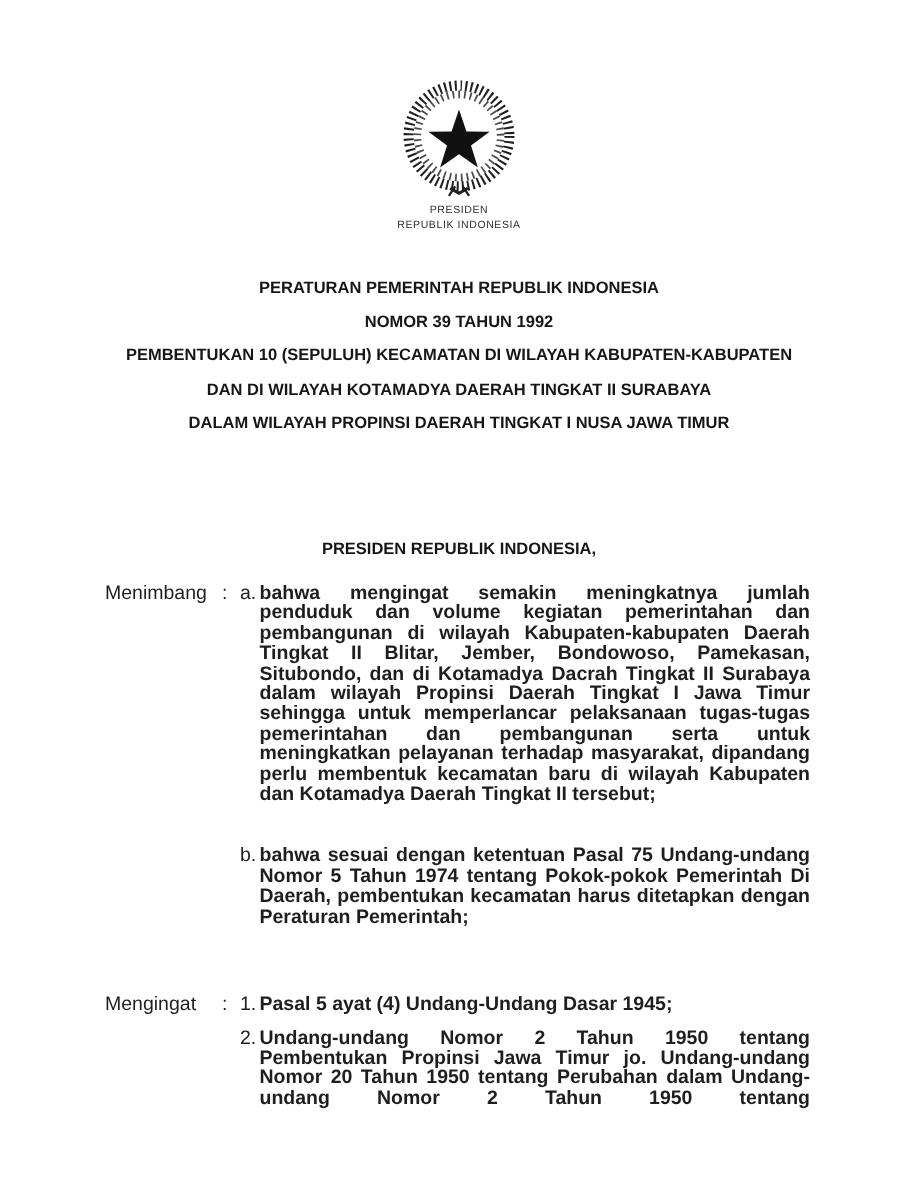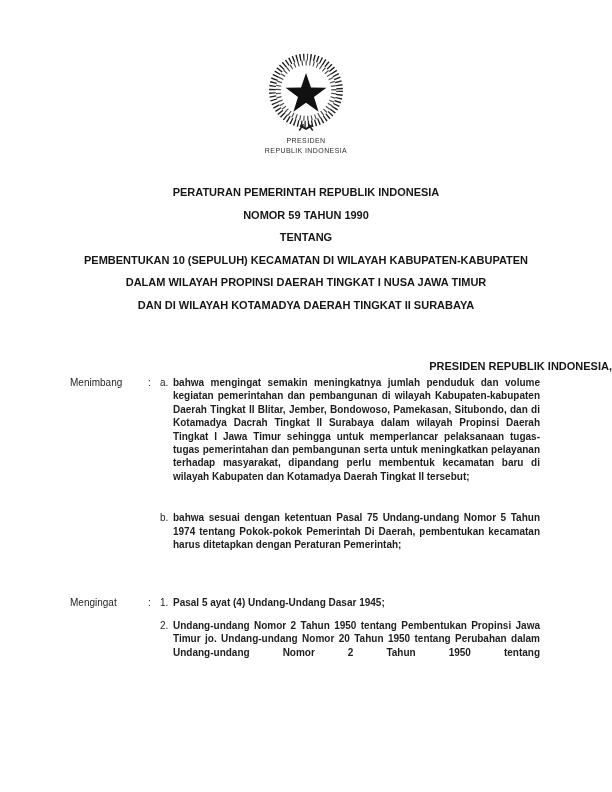--- a/index.html
+++ b/index.html
@@ -13,27 +13,27 @@
   .emblem-caption {
     position:absolute; top:136px; left:0; width:612px; text-align:center;
     font-size:7px; line-height:9.5px; letter-spacing:0.4px; color:#2e2e2e;
   }
   
   .doc-title {
     position:absolute; top:181px; left:36px; width:540px; text-align:center;
     font-weight:bold; font-size:11px; line-height:22.5px; color:#161616;
   }
   .salutation {
-    position:absolute; top:360px; left:0; width:612px; text-align:right;
+    position:absolute; top:360px; left:0; width:612px; text-align:center;
     font-weight:bold; font-size:11px; line-height:13px; color:#161616;
   }
   
   .body-block {
-    position:absolute; top:376px; left:70px; width:470px;
-    font-size:10px; line-height:13.4px; color:#1e1e1e;
+    position:absolute; top:388px; left:70px; width:470px;
+    font-size:13px; line-height:13.4px; color:#1e1e1e;
   }
   .section { display:flex; align-items:flex-start; }
   .section + .section { margin-top:45px; }
   .sec-label { flex:none; width:78px; }
   .sec-colon { flex:none; width:12px; }
   .sec-items { flex:1; min-width:0; }
   .item { display:flex; align-items:flex-start; }
   .item + .item { margin-top:28px; }
   .section.mengingat .item + .item { margin-top:9px; }
   .item-marker { flex:none; width:13px; }
@@ -57,25 +57,24 @@
       <path d="M47,86 l-5,7.5 M53,86 l5,7.5" stroke="#1e1e1e" stroke-width="1.8" fill="none"></path>
     </svg>
   </div>
   <div class="emblem-caption">
     <div>PRESIDEN</div>
     <div>REPUBLIK INDONESIA</div>
   </div>
 
   <div class="doc-title">
     <div>PERATURAN PEMERINTAH REPUBLIK INDONESIA</div>
-    <div>NOMOR 59 TAHUN 1990</div>
-    <div>TENTANG</div>
+    <div>NOMOR 39 TAHUN 1992</div>
     <div>PEMBENTUKAN 10 (SEPULUH) KECAMATAN DI WILAYAH KABUPATEN-KABUPATEN</div>
+    <div>DAN DI WILAYAH KOTAMADYA DAERAH TINGKAT II SURABAYA</div>
     <div>DALAM WILAYAH PROPINSI DAERAH TINGKAT I NUSA JAWA TIMUR</div>
-    <div>DAN DI WILAYAH KOTAMADYA DAERAH TINGKAT II SURABAYA</div>
   </div>
 
   <div class="salutation">PRESIDEN REPUBLIK INDONESIA,</div>
 
   <div class="body-block">
 
     <div class="section menimbang">
       <div class="sec-label">Menimbang</div>
       <div class="sec-colon">:</div>
       <div class="sec-items">

